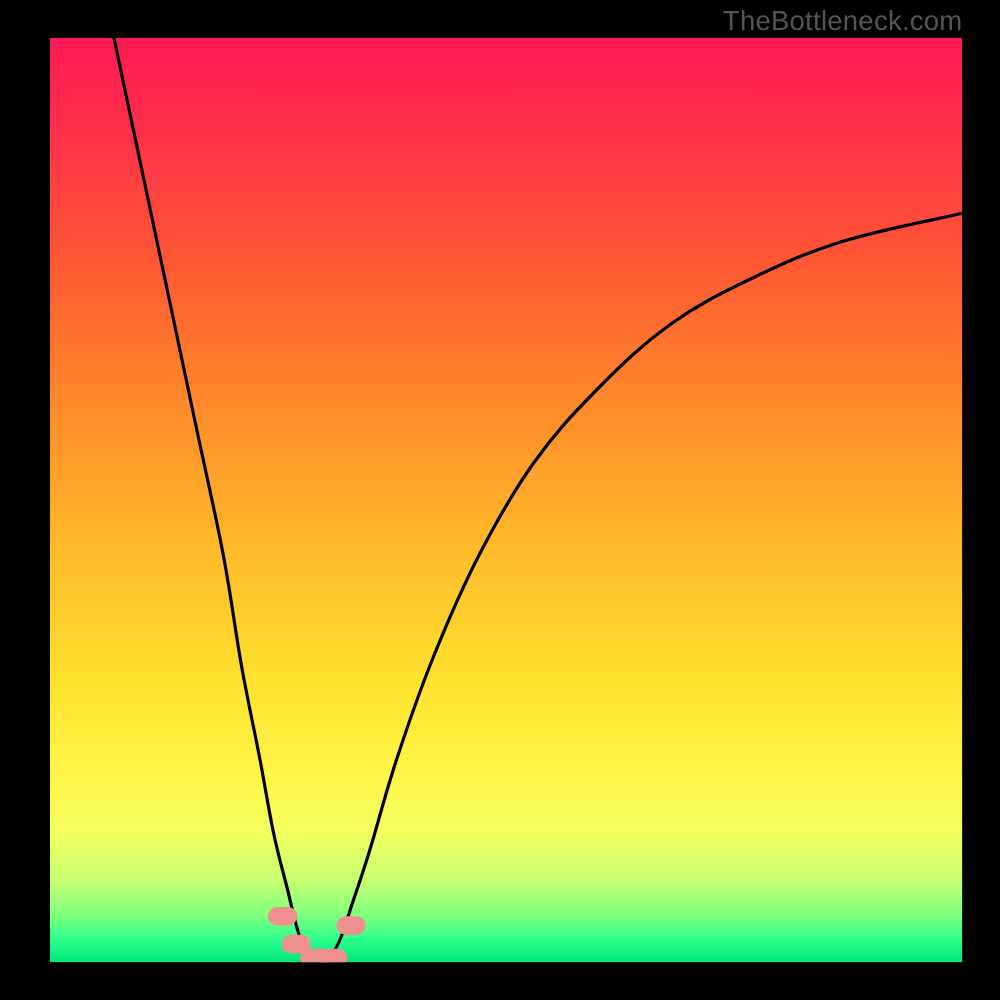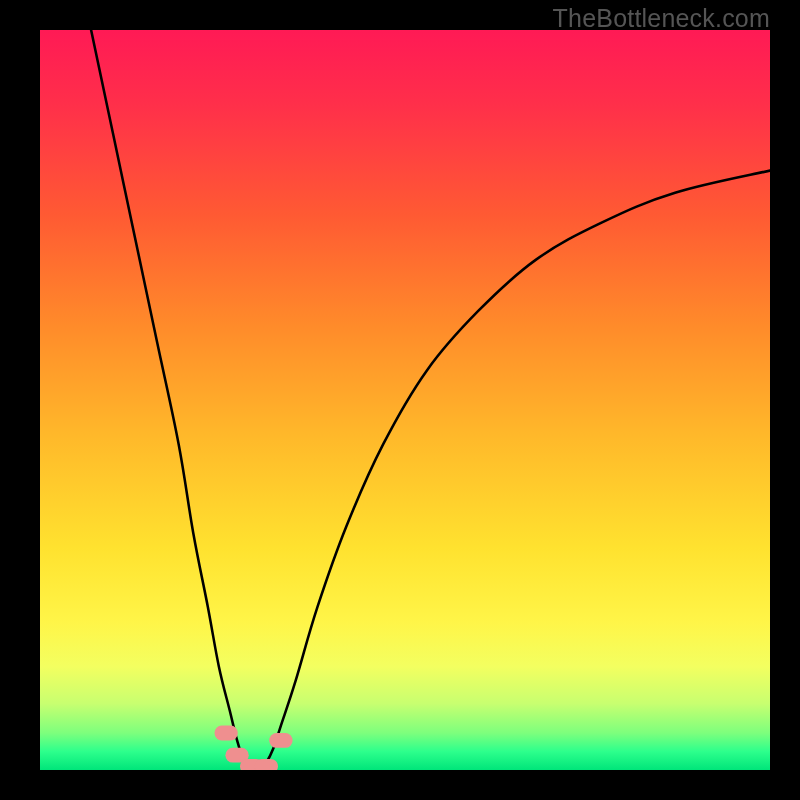--- a/index.html
+++ b/index.html
@@ -38,21 +38,21 @@
     left: 0;
     top: 0;
     width: 100%;
     height: 100%;
   }
   .attribution {
     position: absolute;
     top: 4px;
     right: 30px;
     font-family: Arial, Helvetica, sans-serif;
-    font-size: 25px;
+    font-size: 22px;
     color: #555;
     letter-spacing: 0.2px;
   }
 </style>
 </head>
 <body>
 
 <div class="frame">
 
   <div class="plot">

